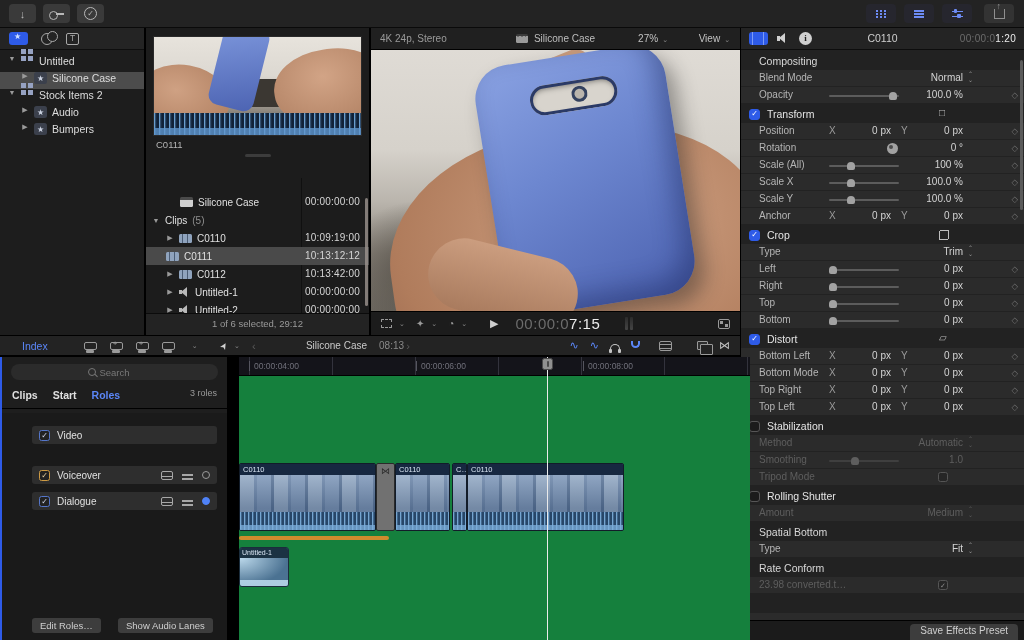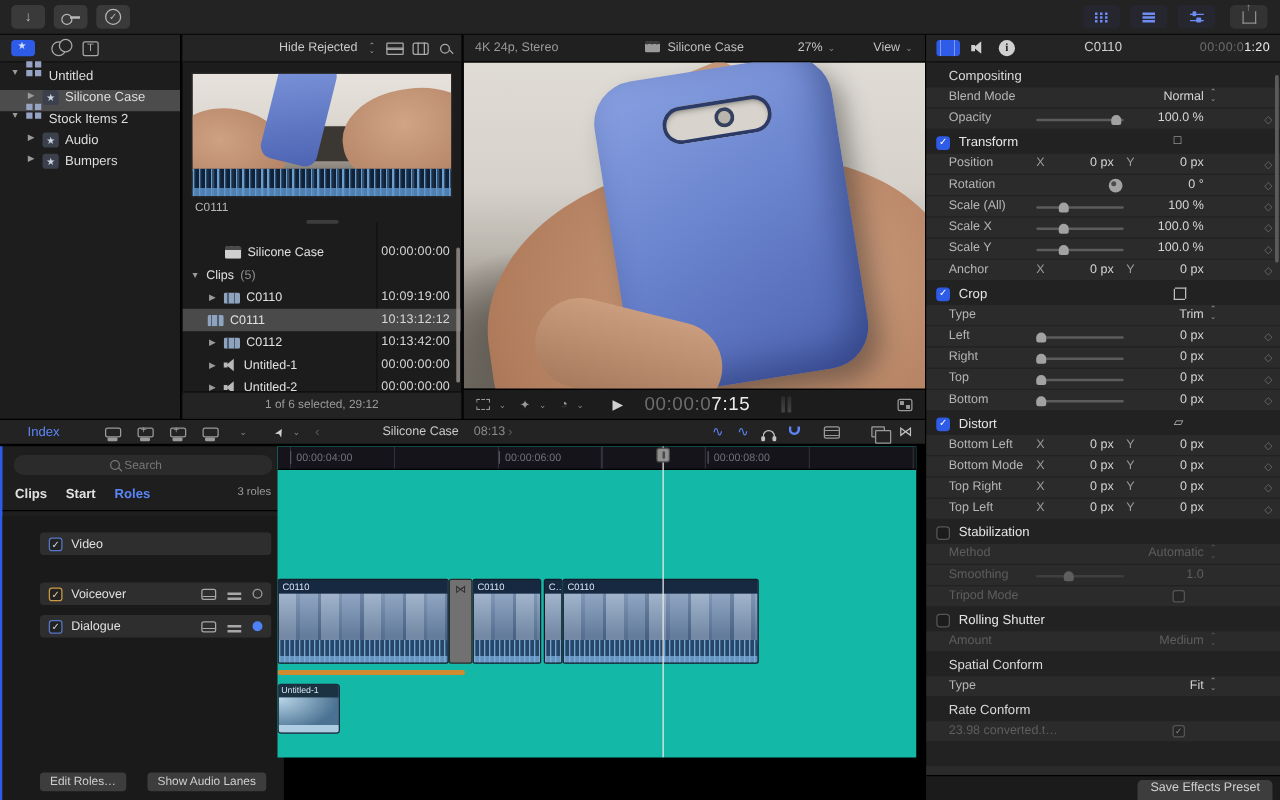--- a/index.html
+++ b/index.html
@@ -204,21 +204,21 @@
 .role-row.orange .rcb{border-color:#cd9a44;color:#ecd2a0}
 .rctl{margin-left:auto;display:flex;align-items:center;gap:9px}
 .lanes-ic{width:12px;height:9px;border:1px solid #a8a8a8;border-radius:2px;background-image:linear-gradient(180deg,transparent 0 4.5px,#a8a8a8 4.5px 5.5px,transparent 5.5px)}
 .focus-ic{width:11px;height:1.5px;background:#a8a8a8;box-shadow:0 4px #a8a8a8}
 .rdot{width:8px;height:8px;border-radius:50%;border:1px solid #9a9a9a}
 .rdot.filled{background:#4f82f7;border-color:#4f82f7}
 .ibtn{position:absolute;bottom:7px;height:15px;background:#3d3d3d;border-radius:3px;font-size:9.5px;color:#cfcfcf;padding:0 8px;line-height:15px;white-space:nowrap}
 .ibtn1{left:30px}.ibtn2{left:116px}
 
 
-.timeline{position:absolute;left:222px;top:357px;width:511px;height:249px;background:#14b8a6;overflow:hidden}
+.timeline{position:absolute;left:239px;top:357px;width:511px;height:283px;background:#15803d;overflow:hidden}
 .ruler{position:absolute;top:0;left:0;right:0;height:19px;background:#14141a;border-bottom:1px solid #000;color:#70707a;font-size:8.5px;background-image:repeating-linear-gradient(90deg,#33333d 0 1px,transparent 1px 83px);background-position:10px 0}
 .rlabel{position:absolute;top:4px;border-left:1px solid #55555f;padding-left:4px;line-height:10px}
 .clips-wrap{position:absolute;inset:0}
 .tclip{position:absolute;top:106px;height:68px;background:#3e5c80;border:1px solid #121c29;border-radius:2px;overflow:hidden}
 .tl-label{height:11px;background:rgba(18,33,56,.88);color:#d9e5f3;font-size:7.5px;line-height:11px;padding-left:3px;white-space:nowrap;overflow:hidden}
 .thumbs{position:absolute;top:11px;left:0;right:0;height:39px;background:repeating-linear-gradient(90deg,#94aac5 0 14px,#6e88ab 14px 17px,#8099ba 17px 31px,#5c7699 31px 34px)}
 .thumbs::after{content:"";position:absolute;inset:0;background:linear-gradient(180deg,rgba(255,255,255,.12),rgba(20,40,70,.25) 85%)}
 .wave{position:absolute;left:0;right:0;bottom:0;height:18px;background-color:#274668;background-image:linear-gradient(to top,rgba(125,175,220,.75) 0 28%,transparent 28%),repeating-linear-gradient(90deg,rgba(125,175,220,.9) 0 1px,rgba(125,175,220,.3) 1px 2px,transparent 2px 4px)}
 .trans{position:absolute;top:106px;left:137px;width:19px;height:68px;background:#717171;border:1px solid #2a2a2a;border-radius:2px;color:#2d2d2d;font-size:9px;text-align:center;line-height:14px}
 .orange-bar{position:absolute;left:0;top:179px;width:150px;height:4px;background:#cf8b2d;border-radius:2px}
@@ -302,30 +302,20 @@
 
           <span class="disc">▶</span>
 
           <span class="evic">★</span>
           <span>Bumpers</span>
         </div>
       </div>
   </div>
 
   <div class="browser">
-    <div class="brw-toolbar">
-      <span>Hide Rejected</span>
-      <span class="chev2">
-          <i>⌃</i>
-          <i>⌄</i>
-        </span>
-      <span class="ic-list2"></span>
-      <span class="ic-film"></span>
-      <span class="mag"></span>
-    </div>
     <div class="preview">
       <div class="pscene">
         <span class="ph-hand-l"></span>
         <span class="ph-dark"></span>
         <span class="ph-hand-r"></span>
         <span class="ph-case"></span>
       </div>
       <div class="pwave"></div>
     </div>
     <div class="pcap">C0111</div>
@@ -738,21 +728,21 @@
                 <i>⌃</i>
                 <i>⌄</i>
               </span>
 
               </div>
           </div>
         </section>
         <section class="isec">
           <div class="isec-head plainhead">
 
-            <span>Spatial Conform</span>
+            <span>Spatial Bottom</span>
 
           </div>
           <div>
 
           <div class="irow">
                 <span class="ilabel">Type</span>
 
                 <span class="val vmain">Fit</span>
                 <span class="selc">
                 <i>⌃</i>

